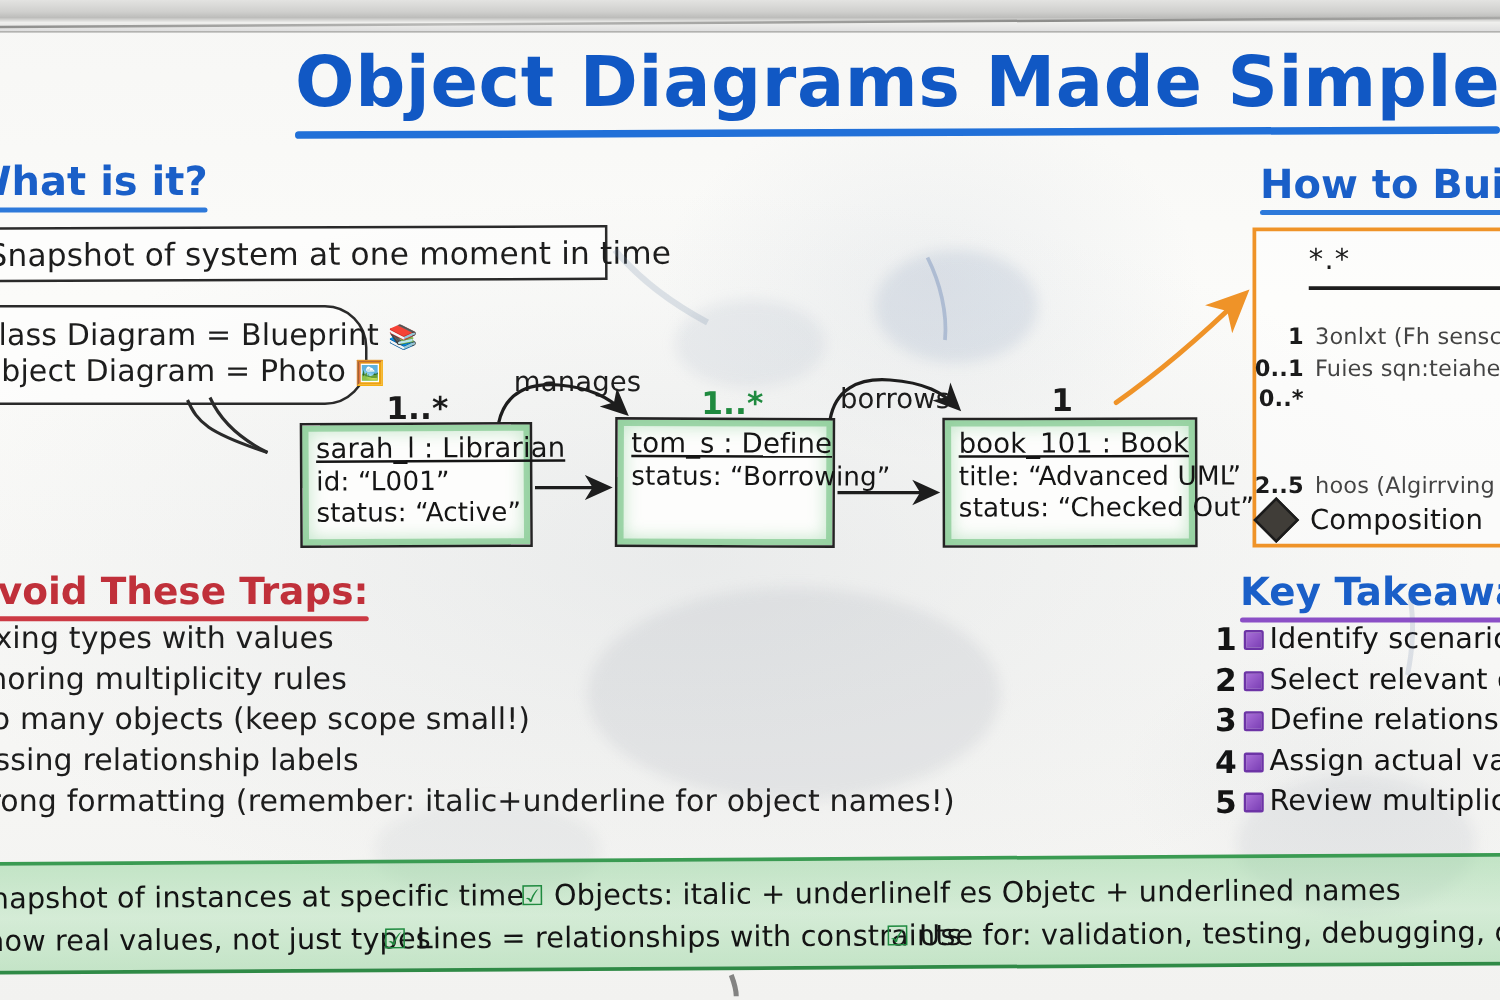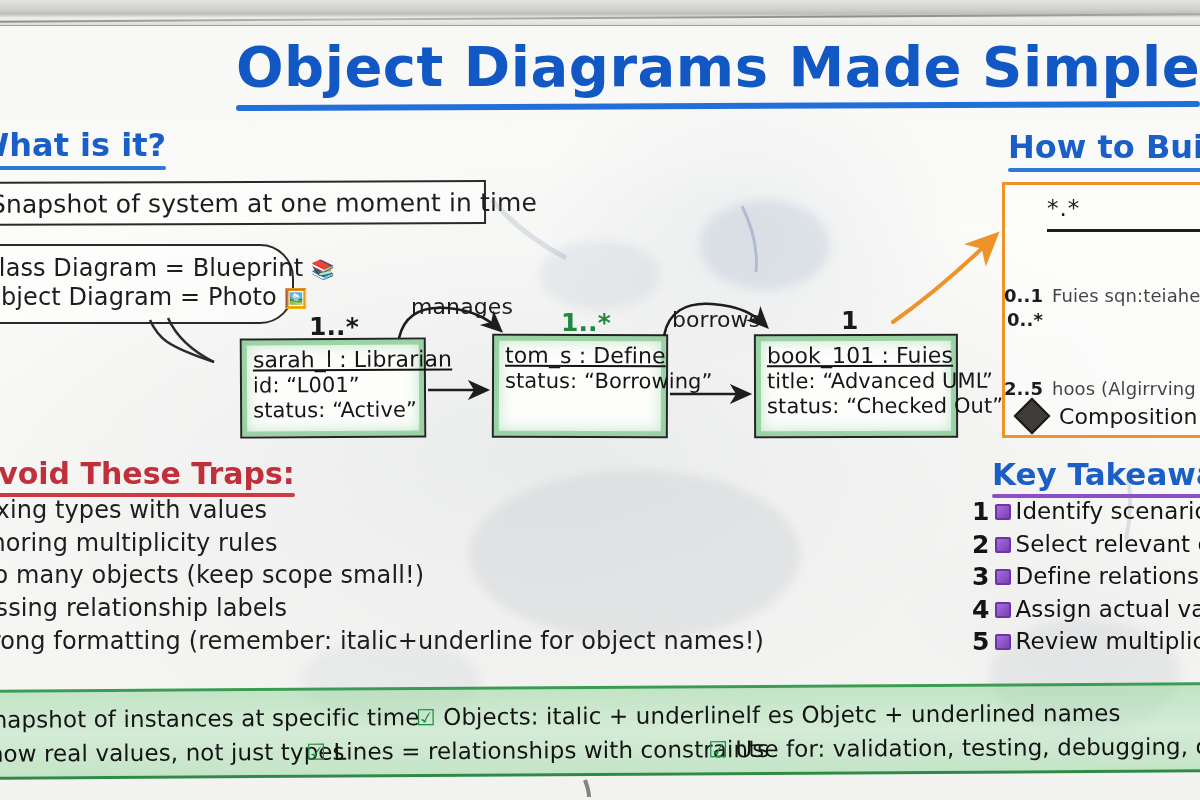--- a/index.html
+++ b/index.html
@@ -116,21 +116,21 @@
   .mrow { position:absolute; font-size:18px; color:#1b1b1b; white-space:nowrap; }
   .mrow .mk { display:inline-block; width:42px; text-align:right; font-weight:600; }
   .mrow .mt { display:inline-block; margin-left:9px; filter:blur(.45px); opacity:.82; }
   #mr1 { left:-4px; top:74px; }
   #mr2 { left:-4px; top:100px; }
   #mr3 { left:-4px; top:124px; }
   #mr4 { left:-4px; top:150px;margin-top:43px; }
 
   .legend-row { position:absolute; display:flex; align-items:center; gap:14px; }
   #lg1 { left:14px; top:184px; }
-  #lg2 { left:14px; top:218px; }
+  #lg2 { left:3px; top:218px; }
   .legend-row .lbl { font-size:22px; color:#161616; white-space:nowrap; }
   .diamond { width:26px; height:26px; transform:rotate(45deg); border:2px solid #1b1b1b; }
   .dia-open { background:#f6cfa2; }
   .dia-fill { background:#403d38; }
 
   
   #traps { position:absolute; left:-32px; top:494px; }
   #traps .t { font-size:24px; color:#1d1d1d; white-space:nowrap; line-height:1.36; }
 
   
@@ -208,34 +208,37 @@
     <div class="obj-attr hand">id: “L001”</div>
     <div class="obj-attr hand">status: “Active”</div>
   </div>
 
   <div class="obj-box" id="box-stu">
     <div class="obj-head hand"><u>tom_s : Define</u></div>
     <div class="obj-attr hand">status: “Borrowing”</div>
   </div>
 
   <div class="obj-box" id="box-book">
-    <div class="obj-head hand"><u>book_101 : Fuies</u></div>
+    <div class="obj-head hand"><u>book_101 : Book</u></div>
     <div class="obj-attr hand">title: “Advanced UML”</div>
     <div class="obj-attr hand">status: “Checked Out”</div>
   </div>
 
   <div class="heading" id="h-build">
     <span>How to Build</span>
     <span class="ul"></span>
   </div>
 
   <div id="build-panel">
     <div class="star hand">*.*</div>
     <div class="rule"></div>
 
+    <div class="mrow hand" id="mr1">
+      <span class="mk">1</span><span class="mt">3onlxt (Fh sensc</span>
+    </div>
     <div class="mrow hand" id="mr2">
       <span class="mk">0..1</span><span class="mt">Fuies sqn:teiahe..</span>
     </div>
     <div class="mrow hand" id="mr3">
       <span class="mk">0..*</span><span class="mt"></span>
     </div>
     <div class="mrow hand" id="mr4">
       <span class="mk">2..5</span><span class="mt">hoos (Algirrving</span>
     </div>
 

